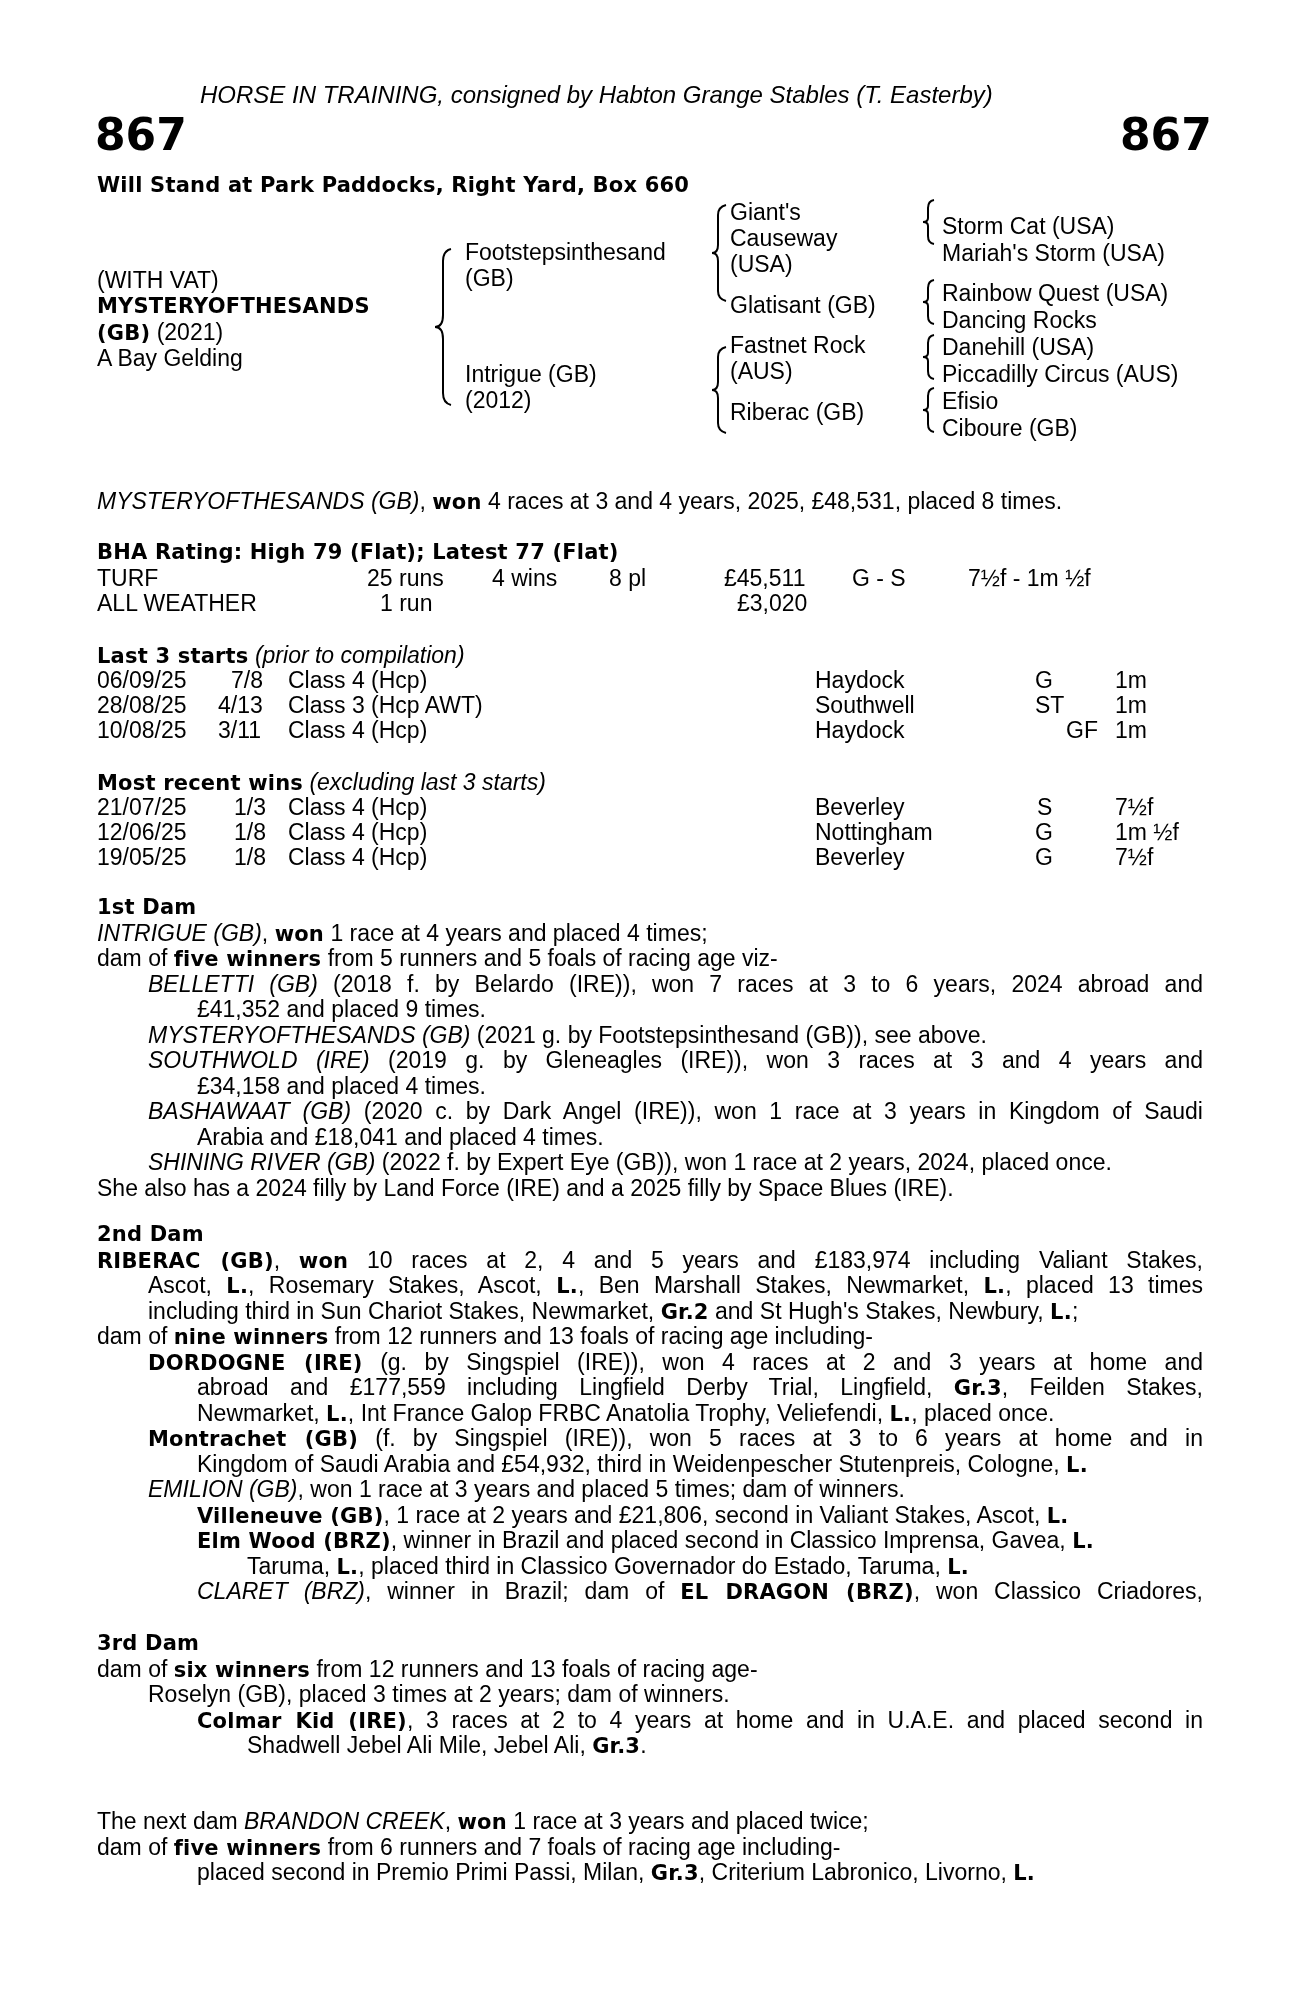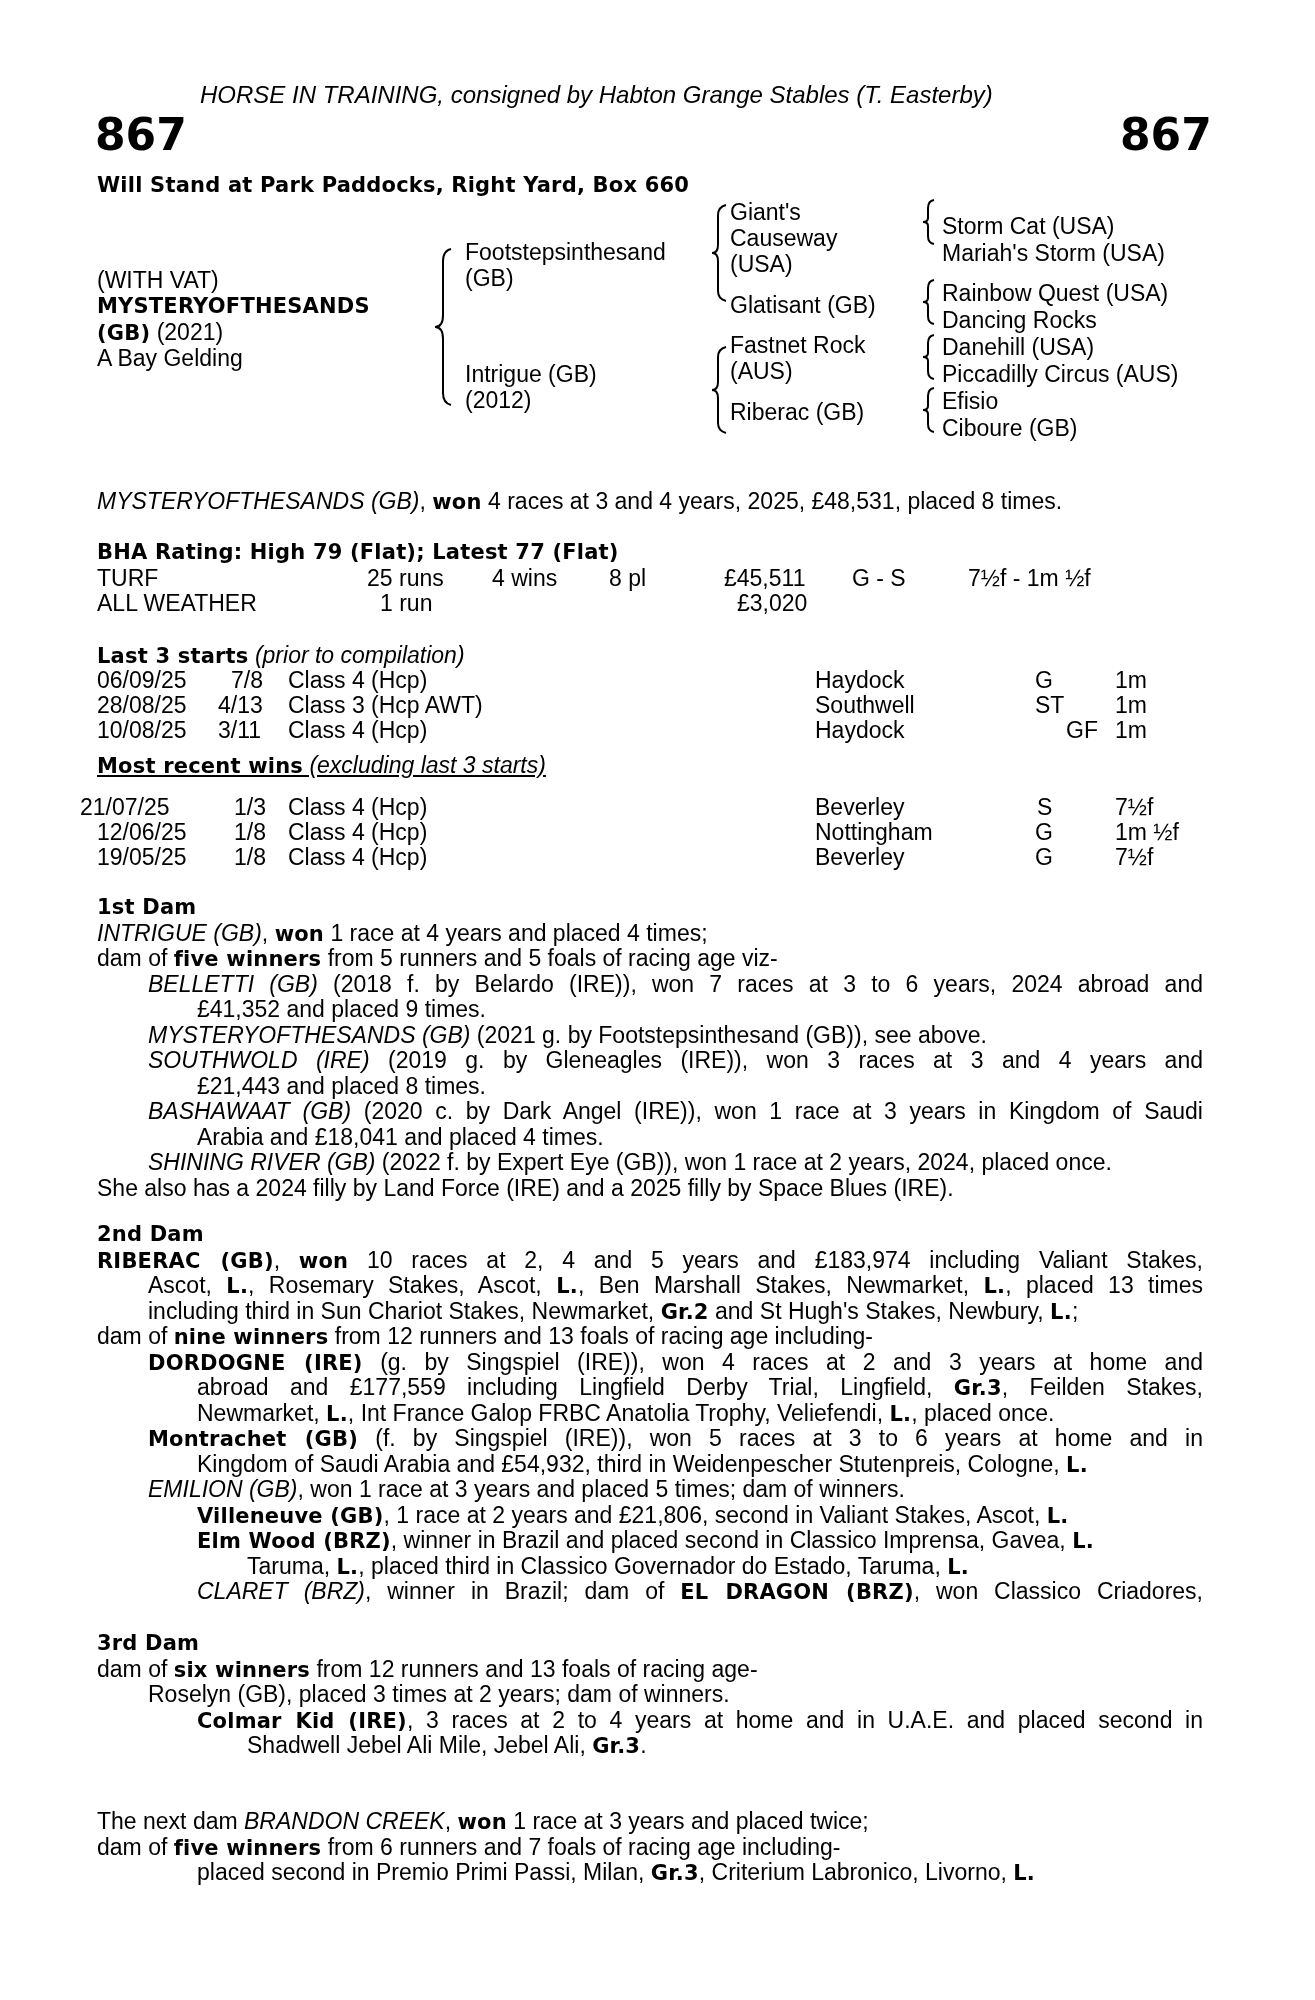--- a/index.html
+++ b/index.html
@@ -142,26 +142,26 @@
   <div class="row" style="left:0; top:718px; width:1315px;">
     <span class="col" style="left:97px;">10/08/25</span>
     <span class="col" style="left:218px;">3/11</span>
     <span class="col" style="left:288px;">Class 4 (Hcp)</span>
     <span class="col" style="left:815px;">Haydock</span>
     <span class="col" style="left:1066px;text-align:right;">GF</span>
     <span class="col" style="left:1115px;">1m</span>
   </div>
 </div>
 
-<div class="abs" style="left:97px; top:753px;text-decoration:underline;">
+<div class="abs" style="left:97px; top:770px;">
   <span class="heavy">Most recent wins</span><span class="i"> (excluding last 3 starts)</span>
 </div>
 <div>
   <div class="row" style="left:0; top:795px; width:1315px;">
-    <span class="col" style="left:80px;">21/07/25</span>
+    <span class="col" style="left:97px;">21/07/25</span>
     <span class="col" style="left:234px;">1/3</span>
     <span class="col" style="left:288px;">Class 4 (Hcp)</span>
     <span class="col" style="left:815px;">Beverley</span>
     <span class="col" style="left:1037px;">S</span>
     <span class="col" style="left:1115px;">7½f</span>
   </div>
   <div class="row" style="left:0; top:820px; width:1315px;">
     <span class="col" style="left:97px;">12/06/25</span>
     <span class="col" style="left:234px;">1/8</span>
     <span class="col" style="left:288px;">Class 4 (Hcp)</span>
@@ -180,21 +180,21 @@
 </div>
 
 <div class="para" style="top:895px;">
   <div class="line heavy">1st Dam</div>
   <div class="line"><span class="i">INTRIGUE (GB)</span>, <span class="heavy">won</span><span> 1 race at 4 years and placed 4 times;</span></div>
   <div class="line"><span>dam of </span><span class="heavy">five winners</span><span> from 5 runners and 5 foals of racing age viz-</span></div>
   <div class="line justify ind1"><span class="i">BELLETTI (GB)</span><span> (2018 f. by Belardo (IRE)), won 7 races at 3 to 6 years, 2024 abroad and</span></div>
   <div class="line ind2">£41,352 and placed 9 times.</div>
   <div class="line ind1"><span class="i">MYSTERYOFTHESANDS (GB)</span><span> (2021 g. by Footstepsinthesand (GB)), see above.</span></div>
   <div class="line justify ind1"><span class="i">SOUTHWOLD (IRE)</span><span> (2019 g. by Gleneagles (IRE)), won 3 races at 3 and 4 years and</span></div>
-  <div class="line ind2">£21,443 and placed 8 times.</div>
+  <div class="line ind2">£34,158 and placed 4 times.</div>
   <div class="line justify ind1"><span class="i">BASHAWAAT (GB)</span><span> (2020 c. by Dark Angel (IRE)), won 1 race at 3 years in Kingdom of Saudi</span></div>
   <div class="line ind2">Arabia and £18,041 and placed 4 times.</div>
   <div class="line ind1"><span class="i">SHINING RIVER (GB)</span><span> (2022 f. by Expert Eye (GB)), won 1 race at 2 years, 2024, placed once.</span></div>
   <div class="line">She also has a 2024 filly by Land Force (IRE) and a 2025 filly by Space Blues (IRE).</div>
 </div>
 
 <div class="para" style="top:1222px;">
   <div class="line heavy">2nd Dam</div>
   <div class="line justify"><span class="heavy">RIBERAC (GB)</span>, <span class="heavy">won</span><span> 10 races at 2, 4 and 5 years and £183,974 including Valiant Stakes,</span></div>
   <div class="line justify ind1"><span>Ascot, </span><span class="heavy">L.</span><span>, Rosemary Stakes, Ascot, </span><span class="heavy">L.</span><span>, Ben Marshall Stakes, Newmarket, </span><span class="heavy">L.</span><span>, placed 13 times</span></div>

